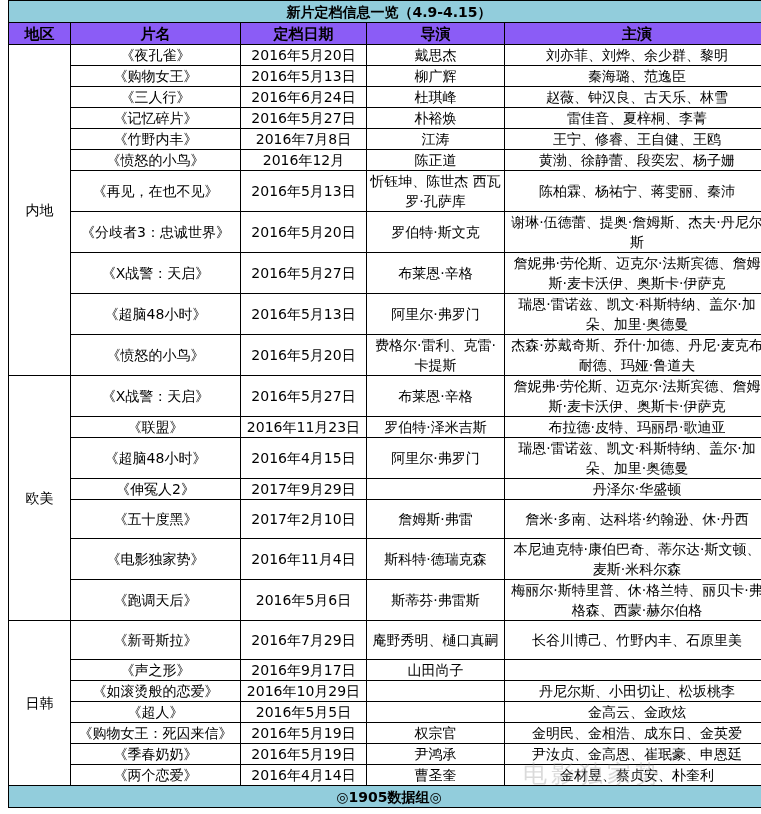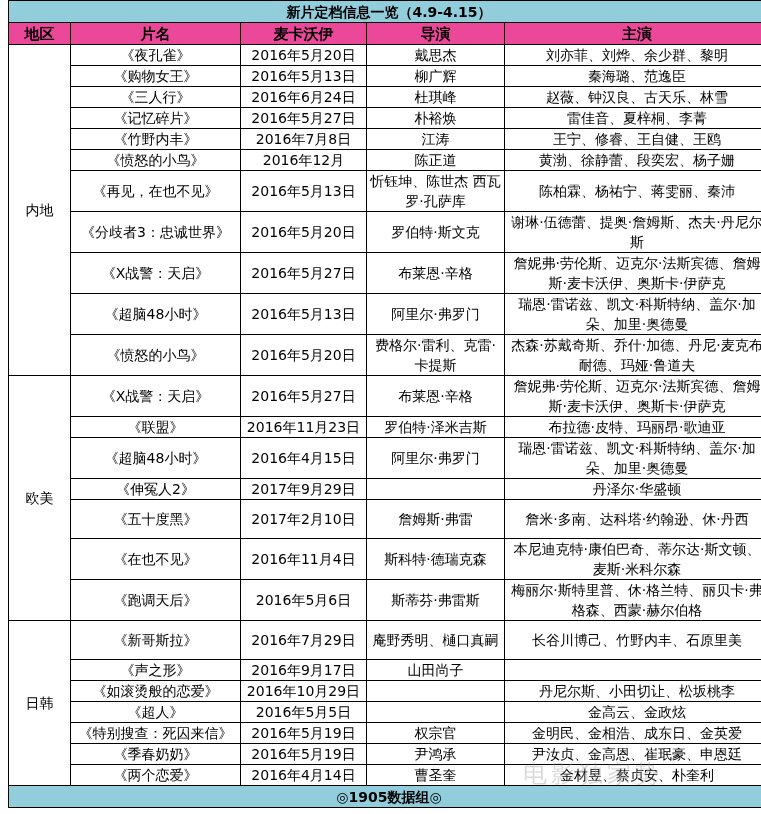--- a/index.html
+++ b/index.html
@@ -2,21 +2,21 @@
 <html><head>
 <meta charset="utf-8">
 <style>
   html, body { margin: 0; padding: 0; background: #ffffff; }
   body { width: 761px; height: 814px; position: relative; overflow: hidden;
          font-family: "DejaVu Sans", "Liberation Sans", sans-serif; color: #000; }
   table { border-collapse: collapse; table-layout: fixed; width: 761px; position: absolute; left: 8px; top: 0; }
   td, th { border: 1px solid #000; padding: 0 2px; text-align: center; vertical-align: middle;
            font-size: 14px; line-height: 18px; overflow: hidden; white-space: normal; }
   .title-row td, .footer-row td { background: #92cddc; font-weight: bold; height: 21px; font-size: 14px; }
-  .header-row th { font-weight: bold; height: 21px; font-size: 15px; background: #ec4899; }
+  .header-row th { font-weight: bold; height: 21px; font-size: 15px; background: #8b5cf6; }
   .h22 { height: 21px; }
   .h40 { height: 39px; }
   .region { font-size: 14px; }
   .multiline { line-height: 20px; text-align: center; }
   .watermark { position: absolute; left: 523px; top: 758px; font-size: 24px; color: rgba(150,150,150,0.35);
                letter-spacing: 4px; pointer-events: none; }
 </style>
 </head>
 <body>
 
@@ -28,21 +28,21 @@
       <col style="width:138px">
       <col style="width:265px">
   </colgroup>
   <tbody>
     <tr class="title-row">
       <td colspan="5">新片定档信息一览（4.9-4.15）</td>
     </tr>
     <tr class="header-row">
       <th>地区</th>
       <th>片名</th>
-      <th>麦卡沃伊</th>
+      <th>定档日期</th>
       <th>导演</th>
       <th>主演</th>
     </tr>
 
     <tr class="h22">
       <td rowspan="11" class="region">内地</td>
       <td>《夜孔雀》</td>
       <td>2016年5月20日</td>
       <td>戴思杰</td>
       <td>刘亦菲、刘烨、余少群、黎明</td>
@@ -133,21 +133,21 @@
       <td></td>
       <td>丹泽尔·华盛顿</td>
     </tr>
     <tr class="h40">
       <td>《五十度黑》</td>
       <td>2017年2月10日</td>
       <td>詹姆斯·弗雷</td>
       <td class="multiline">詹米·多南、达科塔·约翰逊、休·丹西</td>
     </tr>
     <tr class="h40">
-      <td>《在也不见》</td>
+      <td>《电影独家势》</td>
       <td>2016年11月4日</td>
       <td>斯科特·德瑞克森</td>
       <td class="multiline">本尼迪克特·康伯巴奇、蒂尔达·斯文顿、麦斯·米科尔森</td>
     </tr>
     <tr class="h40">
       <td>《跑调天后》</td>
       <td>2016年5月6日</td>
       <td>斯蒂芬·弗雷斯</td>
       <td class="multiline">梅丽尔·斯特里普、休·格兰特、丽贝卡·弗格森、西蒙·赫尔伯格</td>
     </tr>
@@ -171,21 +171,21 @@
       <td></td>
       <td>丹尼尔斯、小田切让、松坂桃李</td>
     </tr>
     <tr class="h22">
       <td>《超人》</td>
       <td>2016年5月5日</td>
       <td></td>
       <td>金高云、金政炫</td>
     </tr>
     <tr class="h22">
-      <td>《特别搜查：死囚来信》</td>
+      <td>《购物女王：死囚来信》</td>
       <td>2016年5月19日</td>
       <td>权宗官</td>
       <td>金明民、金相浩、成东日、金英爱</td>
     </tr>
     <tr class="h22">
       <td>《季春奶奶》</td>
       <td>2016年5月19日</td>
       <td>尹鸿承</td>
       <td>尹汝贞、金高恩、崔珉豪、申恩廷</td>
     </tr>

